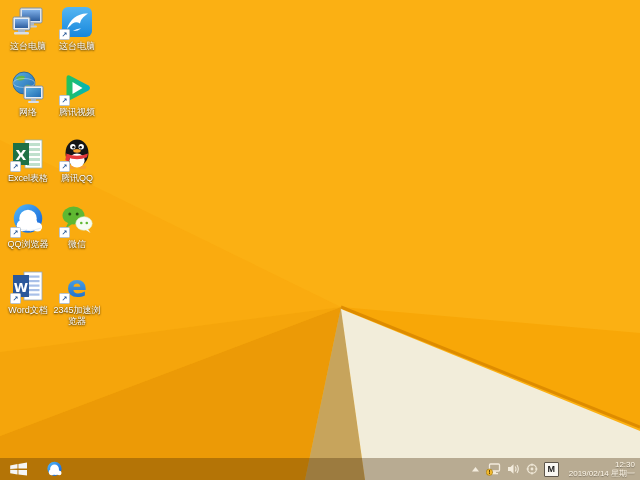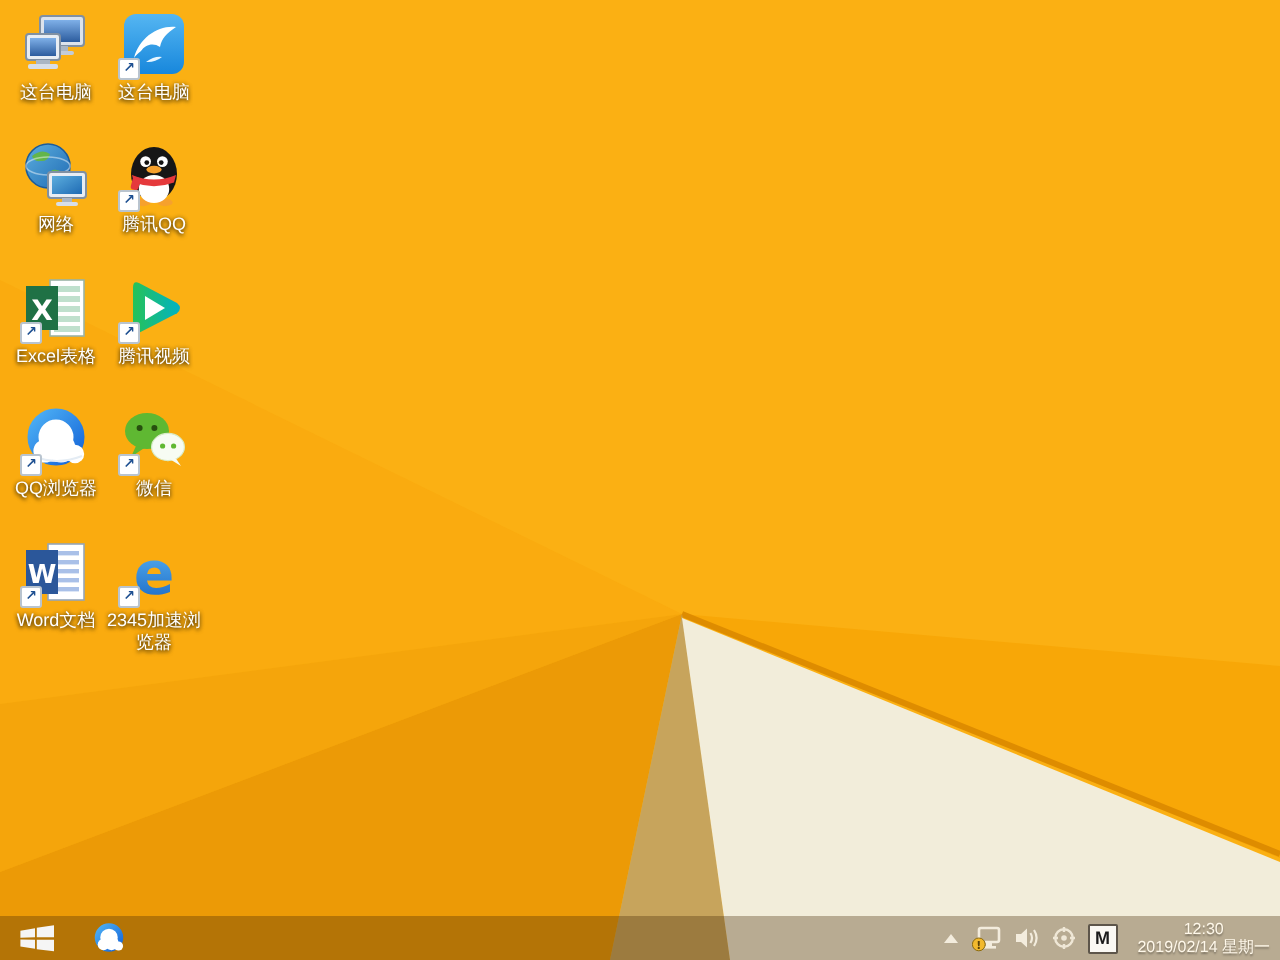--- a/index.html
+++ b/index.html
@@ -18,21 +18,21 @@
   .icon-label{margin-top:2px;width:50px;font-size:9px;line-height:11px;color:#fff;text-align:center;
     text-shadow:0 1px 2px rgba(0,0,0,.7),0 0 2px rgba(0,0,0,.45);word-break:break-word;}
   
   #taskbar{position:absolute;left:0;right:0;bottom:0;height:22px;background:rgba(74,44,8,.34);
     display:flex;align-items:center;}
   .tb-btn{height:22px;display:flex;align-items:center;justify-content:center;padding:0 9px;cursor:pointer;}
   .tray{margin-left:auto;display:flex;align-items:center;gap:6px;padding-right:5px;}
   .tray-ic{display:flex;align-items:center;justify-content:center;cursor:pointer;}
   .ime{width:13px;height:13px;background:#faf8f3;border:1px solid #5d554a;border-radius:1px;
     display:flex;align-items:center;justify-content:center;font-size:9px;font-weight:bold;color:#1c1c1c;cursor:pointer;}
-  .clock{text-align:center;font-size:8px;line-height:9.5px;color:#fff8ea;cursor:pointer;
+  .clock{text-align:right;font-size:8px;line-height:9.5px;color:#fff8ea;cursor:pointer;
     text-shadow:0 1px 1px rgba(0,0,0,.35);padding-left:4px;}
 </style>
 </head>
 <body>
 
 <div id="screen">
 
   <svg id="wallpaper" viewBox="0 0 640 480">
     <rect x="0" y="0" width="640" height="480" fill="#FBB013"></rect>
     <polygon points="341,307 0,352 0,140" fill="#FAAB0F"></polygon>
@@ -165,57 +165,57 @@
                   <stop offset="1" stop-color="#1787dc"></stop>
                 </linearGradient>
               </defs>
             <rect x="2" y="2" width="30" height="30" rx="6" fill="url(#th1)"></rect>
             <path d="M7 24 C9.5 14 19 7.5 28 8.5 C23 12 21 14 20 18.5 C16.5 16 12.5 17.5 10.5 20.5 C9 21.7 7.8 22.8 7 24 Z" fill="#fff"></path>
             <path d="M13 26 q4 -3 8 -2.5 q-3.5 2.8 -8 2.5z" fill="#e9f6ff"></path>
           </svg>
           <span class="lnk">↗</span>
         </div>
         <div class="icon-label">这台电脑</div>
+      </div>
+
+      <div class="icon-cell">
+        <div class="icon-wrap">
+          <svg width="34" height="34" viewBox="0 0 34 34">
+            <defs>
+                <linearGradient id="tv1" x1="0" y1="0" x2="1" y2="0">
+              <stop offset="0" stop-color="#27c257"></stop>
+                  <stop offset="1" stop-color="#00b2c4"></stop>
+                </linearGradient>
+              </defs>
+            <path d="M9.5 4.5 Q6.5 3.2 6.5 6.8 L6.5 27.2 Q6.5 30.8 9.8 29.2 L28.5 19.6 Q31.5 17 28.5 14.5 Z" fill="url(#tv1)"></path>
+            <path d="M12.5 11 L22.5 17 L12.5 23 Z" fill="#fff"></path>
+          </svg>
+          <span class="lnk">↗</span>
+        </div>
+        <div class="icon-label">腾讯视频</div>
       </div>
 
       <div class="icon-cell">
         <div class="icon-wrap">
           <svg width="34" height="34" viewBox="0 0 34 34">
             <ellipse cx="11.5" cy="30.2" rx="3.8" ry="1.9" fill="#f6a12d"></ellipse>
             <ellipse cx="22.5" cy="30.2" rx="3.8" ry="1.9" fill="#f6a12d"></ellipse>
             <ellipse cx="17" cy="16" rx="11.5" ry="13.5" fill="#161616"></ellipse>
             <ellipse cx="17" cy="23.5" rx="7.6" ry="7" fill="#fff"></ellipse>
             <circle cx="12.8" cy="9.8" r="2.7" fill="#fff"></circle>
               <circle cx="13.4" cy="10.3" r="1.2" fill="#111"></circle>
             <circle cx="21.2" cy="9.8" r="2.7" fill="#fff"></circle>
               <circle cx="20.6" cy="10.3" r="1.2" fill="#111"></circle>
             <ellipse cx="17" cy="13.8" rx="3.8" ry="1.9" fill="#f6a12d"></ellipse>
             <path d="M6 16.5 Q17 21 28 16.5 L27 20.3 Q17 24 7 20.3 Z" fill="#e5393c"></path>
             <rect x="5.8" y="17.5" width="4" height="6.5" rx="1.5" fill="#e5393c" transform="rotate(14 7.8 20.7)"></rect>
           </svg>
           <span class="lnk">↗</span>
         </div>
         <div class="icon-label">腾讯QQ</div>
-      </div>
-
-      <div class="icon-cell">
-        <div class="icon-wrap">
-          <svg width="34" height="34" viewBox="0 0 34 34">
-            <defs>
-                <linearGradient id="tv1" x1="0" y1="0" x2="1" y2="0">
-              <stop offset="0" stop-color="#27c257"></stop>
-                  <stop offset="1" stop-color="#00b2c4"></stop>
-                </linearGradient>
-              </defs>
-            <path d="M9.5 4.5 Q6.5 3.2 6.5 6.8 L6.5 27.2 Q6.5 30.8 9.8 29.2 L28.5 19.6 Q31.5 17 28.5 14.5 Z" fill="url(#tv1)"></path>
-            <path d="M12.5 11 L22.5 17 L12.5 23 Z" fill="#fff"></path>
-          </svg>
-          <span class="lnk">↗</span>
-        </div>
-        <div class="icon-label">腾讯视频</div>
       </div>
 
       <div class="icon-cell">
         <div class="icon-wrap">
           <svg width="34" height="34" viewBox="0 0 34 34">
             <ellipse cx="13.5" cy="12.5" rx="11" ry="9" fill="#5fb832"></ellipse>
             <polygon points="8,20 5.5,25.5 12.5,20.8" fill="#5fb832"></polygon>
             <circle cx="9.8" cy="11" r="1.5" fill="#27500f"></circle>
               <circle cx="17.2" cy="11" r="1.5" fill="#27500f"></circle>
             <ellipse cx="24" cy="20.5" rx="8.2" ry="6.8" fill="#f7fcf3" stroke="#d8ecc8" stroke-width="0.6"></ellipse>

